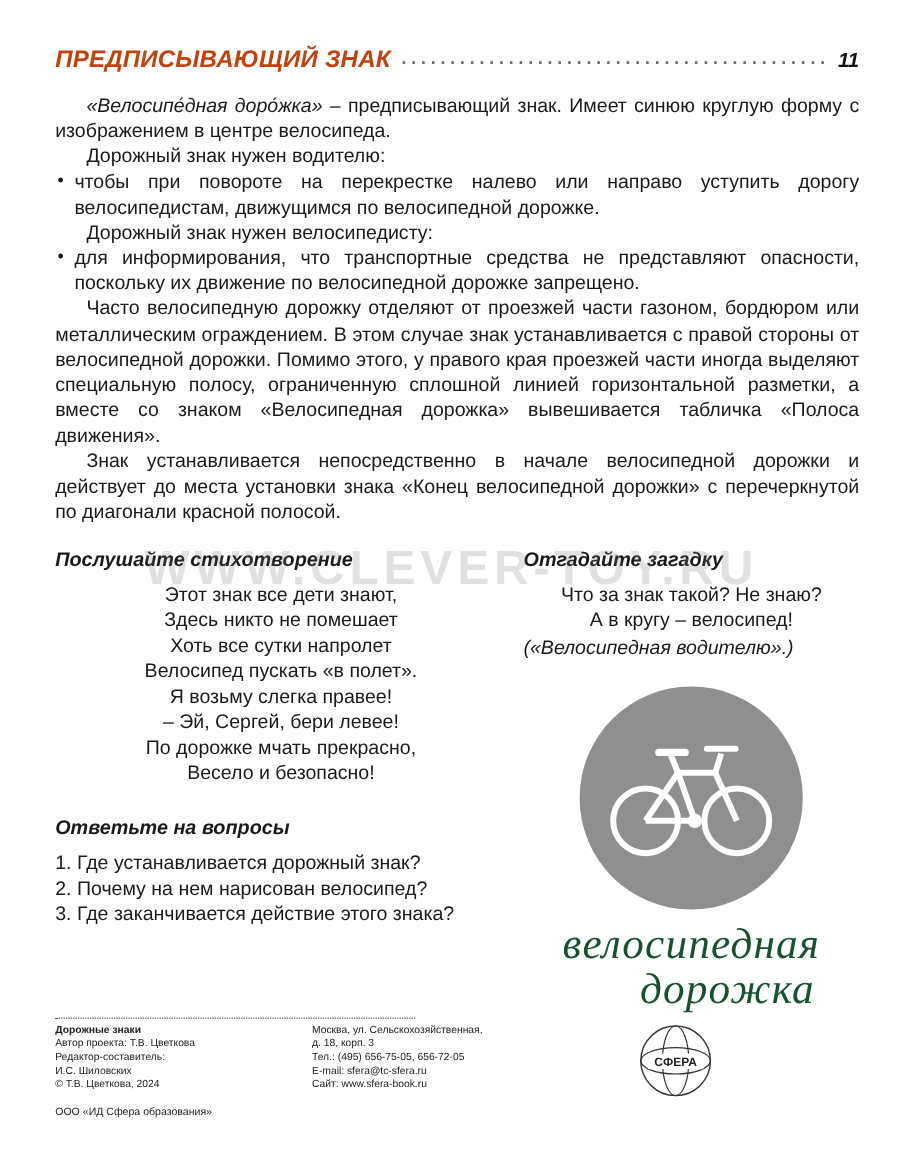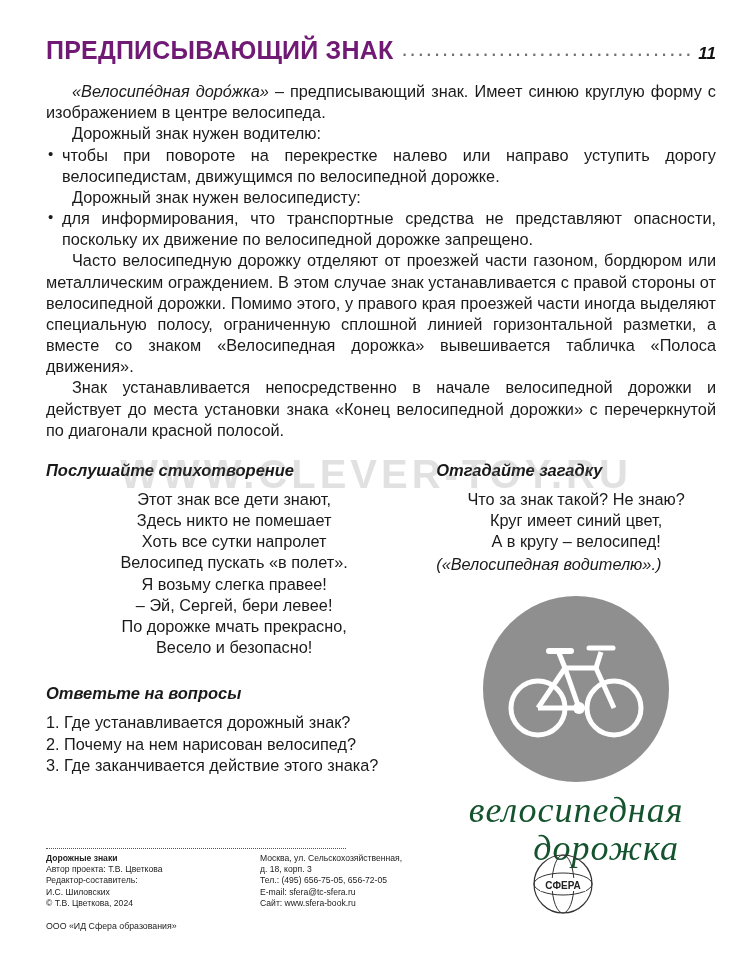--- a/index.html
+++ b/index.html
@@ -24,25 +24,26 @@
   }
 
   
   .header {
     display: flex;
     align-items: baseline;
     margin-top: 14px;
     margin-bottom: 16px;
   }
   .header-title {
+    font-style: italic;
     font-weight: bold;
-    font-size: 25px;
+    font-size: 20px;
     letter-spacing: 0.2px;
     white-space: nowrap;
-    color: #701a75;
+    color: #c2410c;
   }
   .header-dots {
     flex: 1;
     font-size: 22px;
     letter-spacing: 2px;
     color: #6f6f6f;
     overflow: hidden;
     white-space: nowrap;
     margin: 0 6px 0 8px;
     position: relative;
@@ -227,21 +228,20 @@
         <div class="sect-title" style="margin-top:26px">Ответьте на вопросы</div>
         <div class="question-line">1. Где устанавливается дорожный знак?</div>
         <div class="question-line">2. Почему на нем нарисован велосипед?</div>
         <div class="question-line">3. Где заканчивается действие этого знака?</div>
       </div>
     </div>
 
     <div class="col-right">
       <div class="sect-title">Отгадайте загадку</div>
       <div class="riddle-line">Что за знак такой? Не знаю?</div>
-      <div class="riddle-line">Круг имеет синий цвет,</div>
       <div class="riddle-line">А в кругу – велосипед!</div>
       <div class="riddle-answer">(«Велосипедная водителю».)</div>
 
       <div class="sign-wrap">
         <div class="sign-circle">
           <svg width="186" height="186" viewBox="0 0 186 186" aria-hidden="true">
 
             <circle cx="55" cy="112" r="27" fill="none" stroke="#ffffff" stroke-width="5"></circle>
             <circle cx="131" cy="112" r="27" fill="none" stroke="#ffffff" stroke-width="5"></circle>
 

